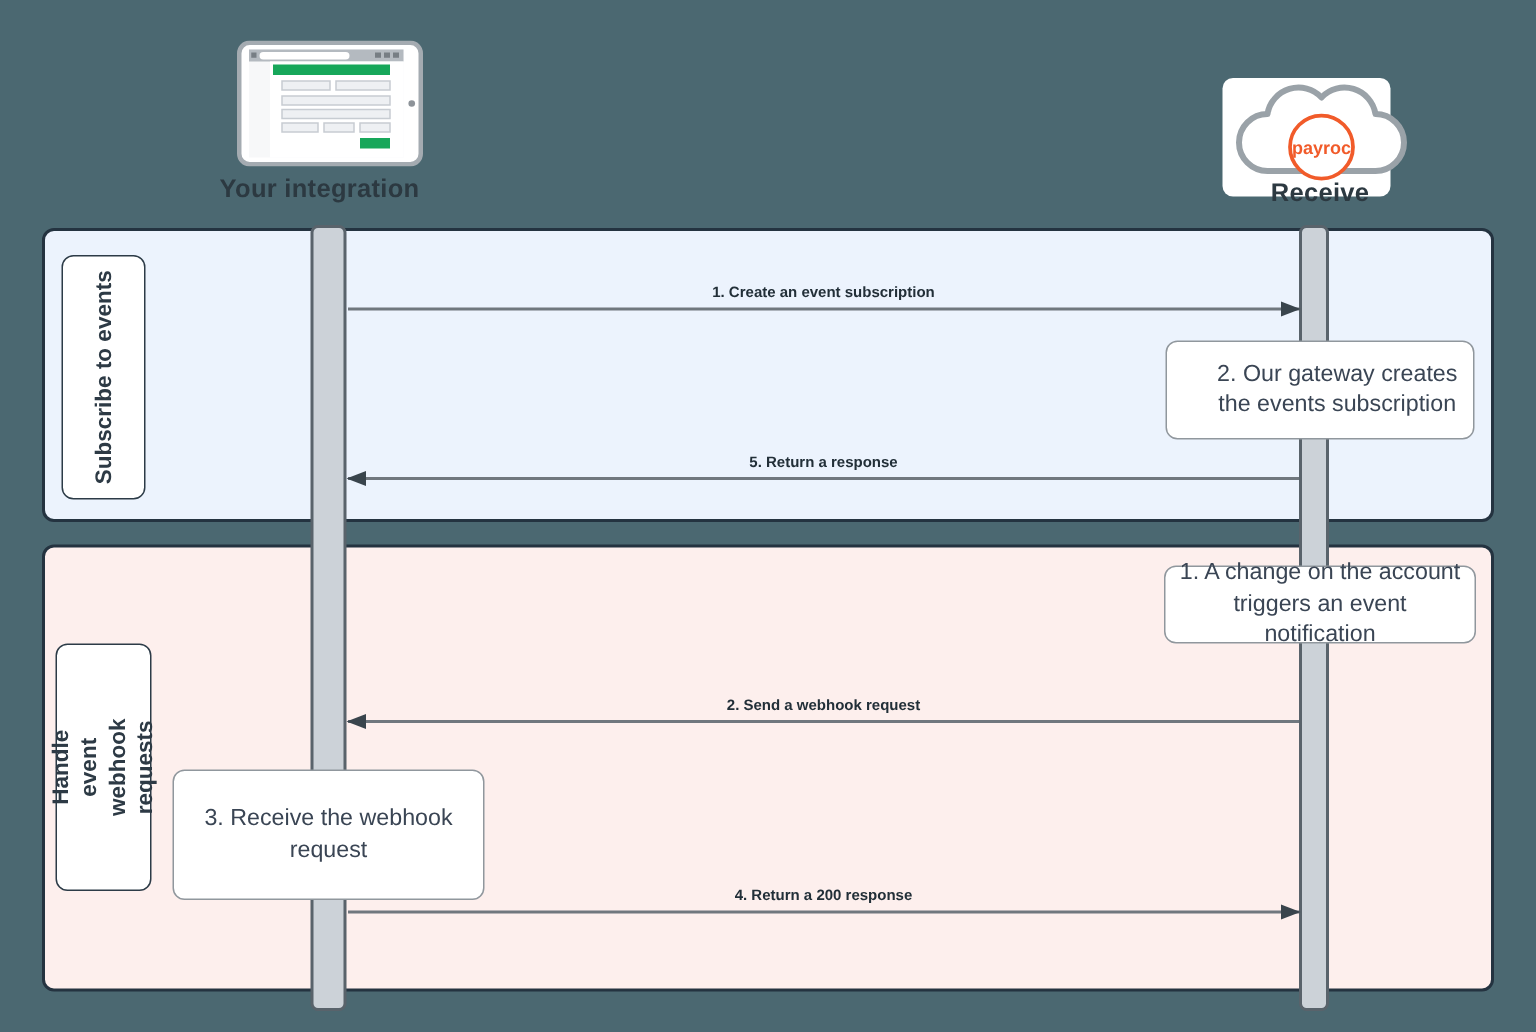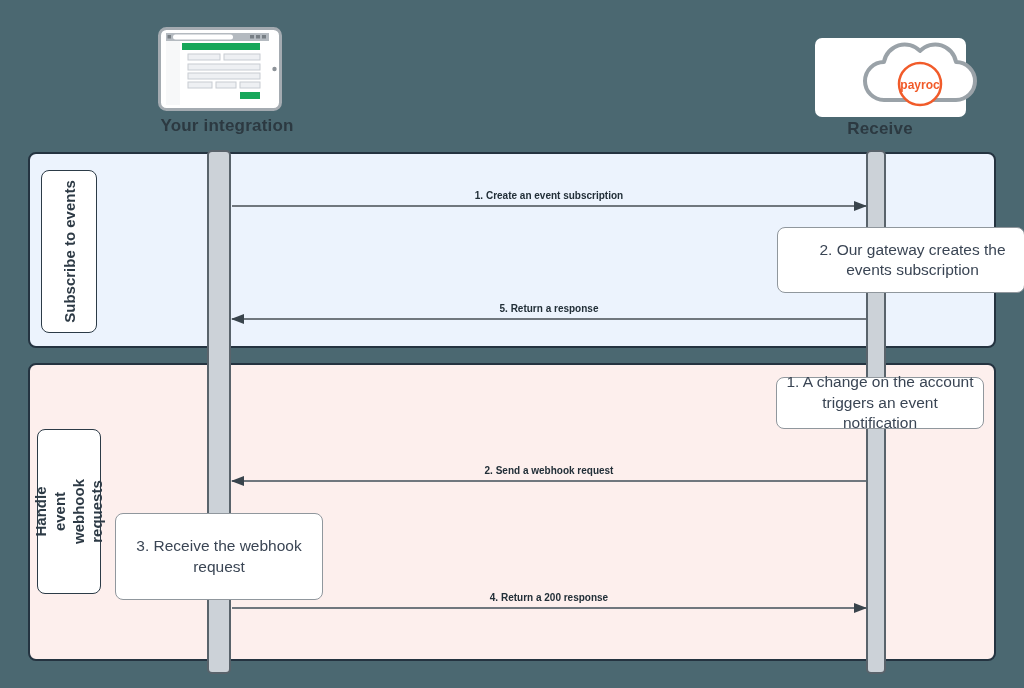--- a/index.html
+++ b/index.html
@@ -63,23 +63,23 @@
     <rect x="24" y="16" width="78" height="7" fill="#17a75a"></rect>
     <rect x="30" y="27" width="32" height="6" fill="#eef0f3" stroke="#c7ccd2"></rect>
     <rect x="66" y="27" width="36" height="6" fill="#eef0f3" stroke="#c7ccd2"></rect>
     <rect x="30" y="37" width="72" height="6" fill="#eef0f3" stroke="#c7ccd2"></rect>
     <rect x="30" y="46" width="72" height="6" fill="#eef0f3" stroke="#c7ccd2"></rect>
     <rect x="30" y="55" width="24" height="6" fill="#eef0f3" stroke="#c7ccd2"></rect>
     <rect x="58" y="55" width="20" height="6" fill="#eef0f3" stroke="#c7ccd2"></rect>
     <rect x="82" y="55" width="20" height="6" fill="#eef0f3" stroke="#c7ccd2"></rect>
     <rect x="82" y="65" width="20" height="7" fill="#17a75a"></rect>
   </svg>
-  <div class="actor-label" style="left:152px;top:116px;width:150px;">Your integration</div>
+  <div class="actor-label" style="left:138px;top:116px;width:150px;">Your integration</div>
 
-  <div class="logo-card" style="left:815px;top:38px;width:112px;height:79px;padding-left:39px;">
+  <div class="logo-card" style="left:815px;top:52px;width:112px;height:79px;">
     <svg width="130" height="79" viewBox="0 0 130 79">
       <path d="M30,62 a19,19 0 0 1 0,-38 a21,21 0 0 1 36,-11 a21,21 0 0 1 36,11 a19,19 0 0 1 0,38 z" fill="#ffffff" stroke="#9aa2a8" stroke-width="4" stroke-linejoin="round"></path>
       <circle cx="66" cy="46" r="21" fill="#ffffff" stroke="#f15b2a" stroke-width="2.5"></circle>
       <text x="66" y="50.5" text-anchor="middle" font-size="12" font-weight="bold" fill="#f15b2a">payroc</text>
     </svg>
   </div>
   <div class="actor-label" style="left:810px;top:119px;width:140px;">Receive</div>
 
   <div class="frame" style="left:28px;top:152px;width:968px;height:196px;background:#ecf3fd;"></div>
   <div class="frame" style="left:28px;top:363px;width:968px;height:298px;background:#fdefed;"></div>
@@ -93,21 +93,21 @@
   <div class="frame-label" style="left:37px;top:429px;width:64px;height:165px;">
     <div class="vtext-wrap" style="width:150px;">Handle event webhook requests</div>
   </div>
 
   <div class="msg" style="top:205px;">
     <div class="msg-label">1. Create an event subscription</div>
     <div class="msg-line"></div>
     <div class="head head-right"></div>
   </div>
 
-  <div class="note" style="left:777px;top:227px;width:248px;height:66px;padding-left:32px;">2. Our gateway creates the events subscription</div>
+  <div class="note" style="left:777px;top:227px;width:206px;height:66px;padding-left:32px;">2. Our gateway creates the events subscription</div>
 
   <div class="msg" style="top:318px;">
     <div class="msg-label">5. Return a response</div>
     <div class="msg-line"></div>
     <div class="head head-left"></div>
   </div>
 
   <div class="note" style="left:776px;top:377px;width:208px;height:52px;">1. A change on the account triggers an event notification</div>
 
   <div class="msg" style="top:480px;">

